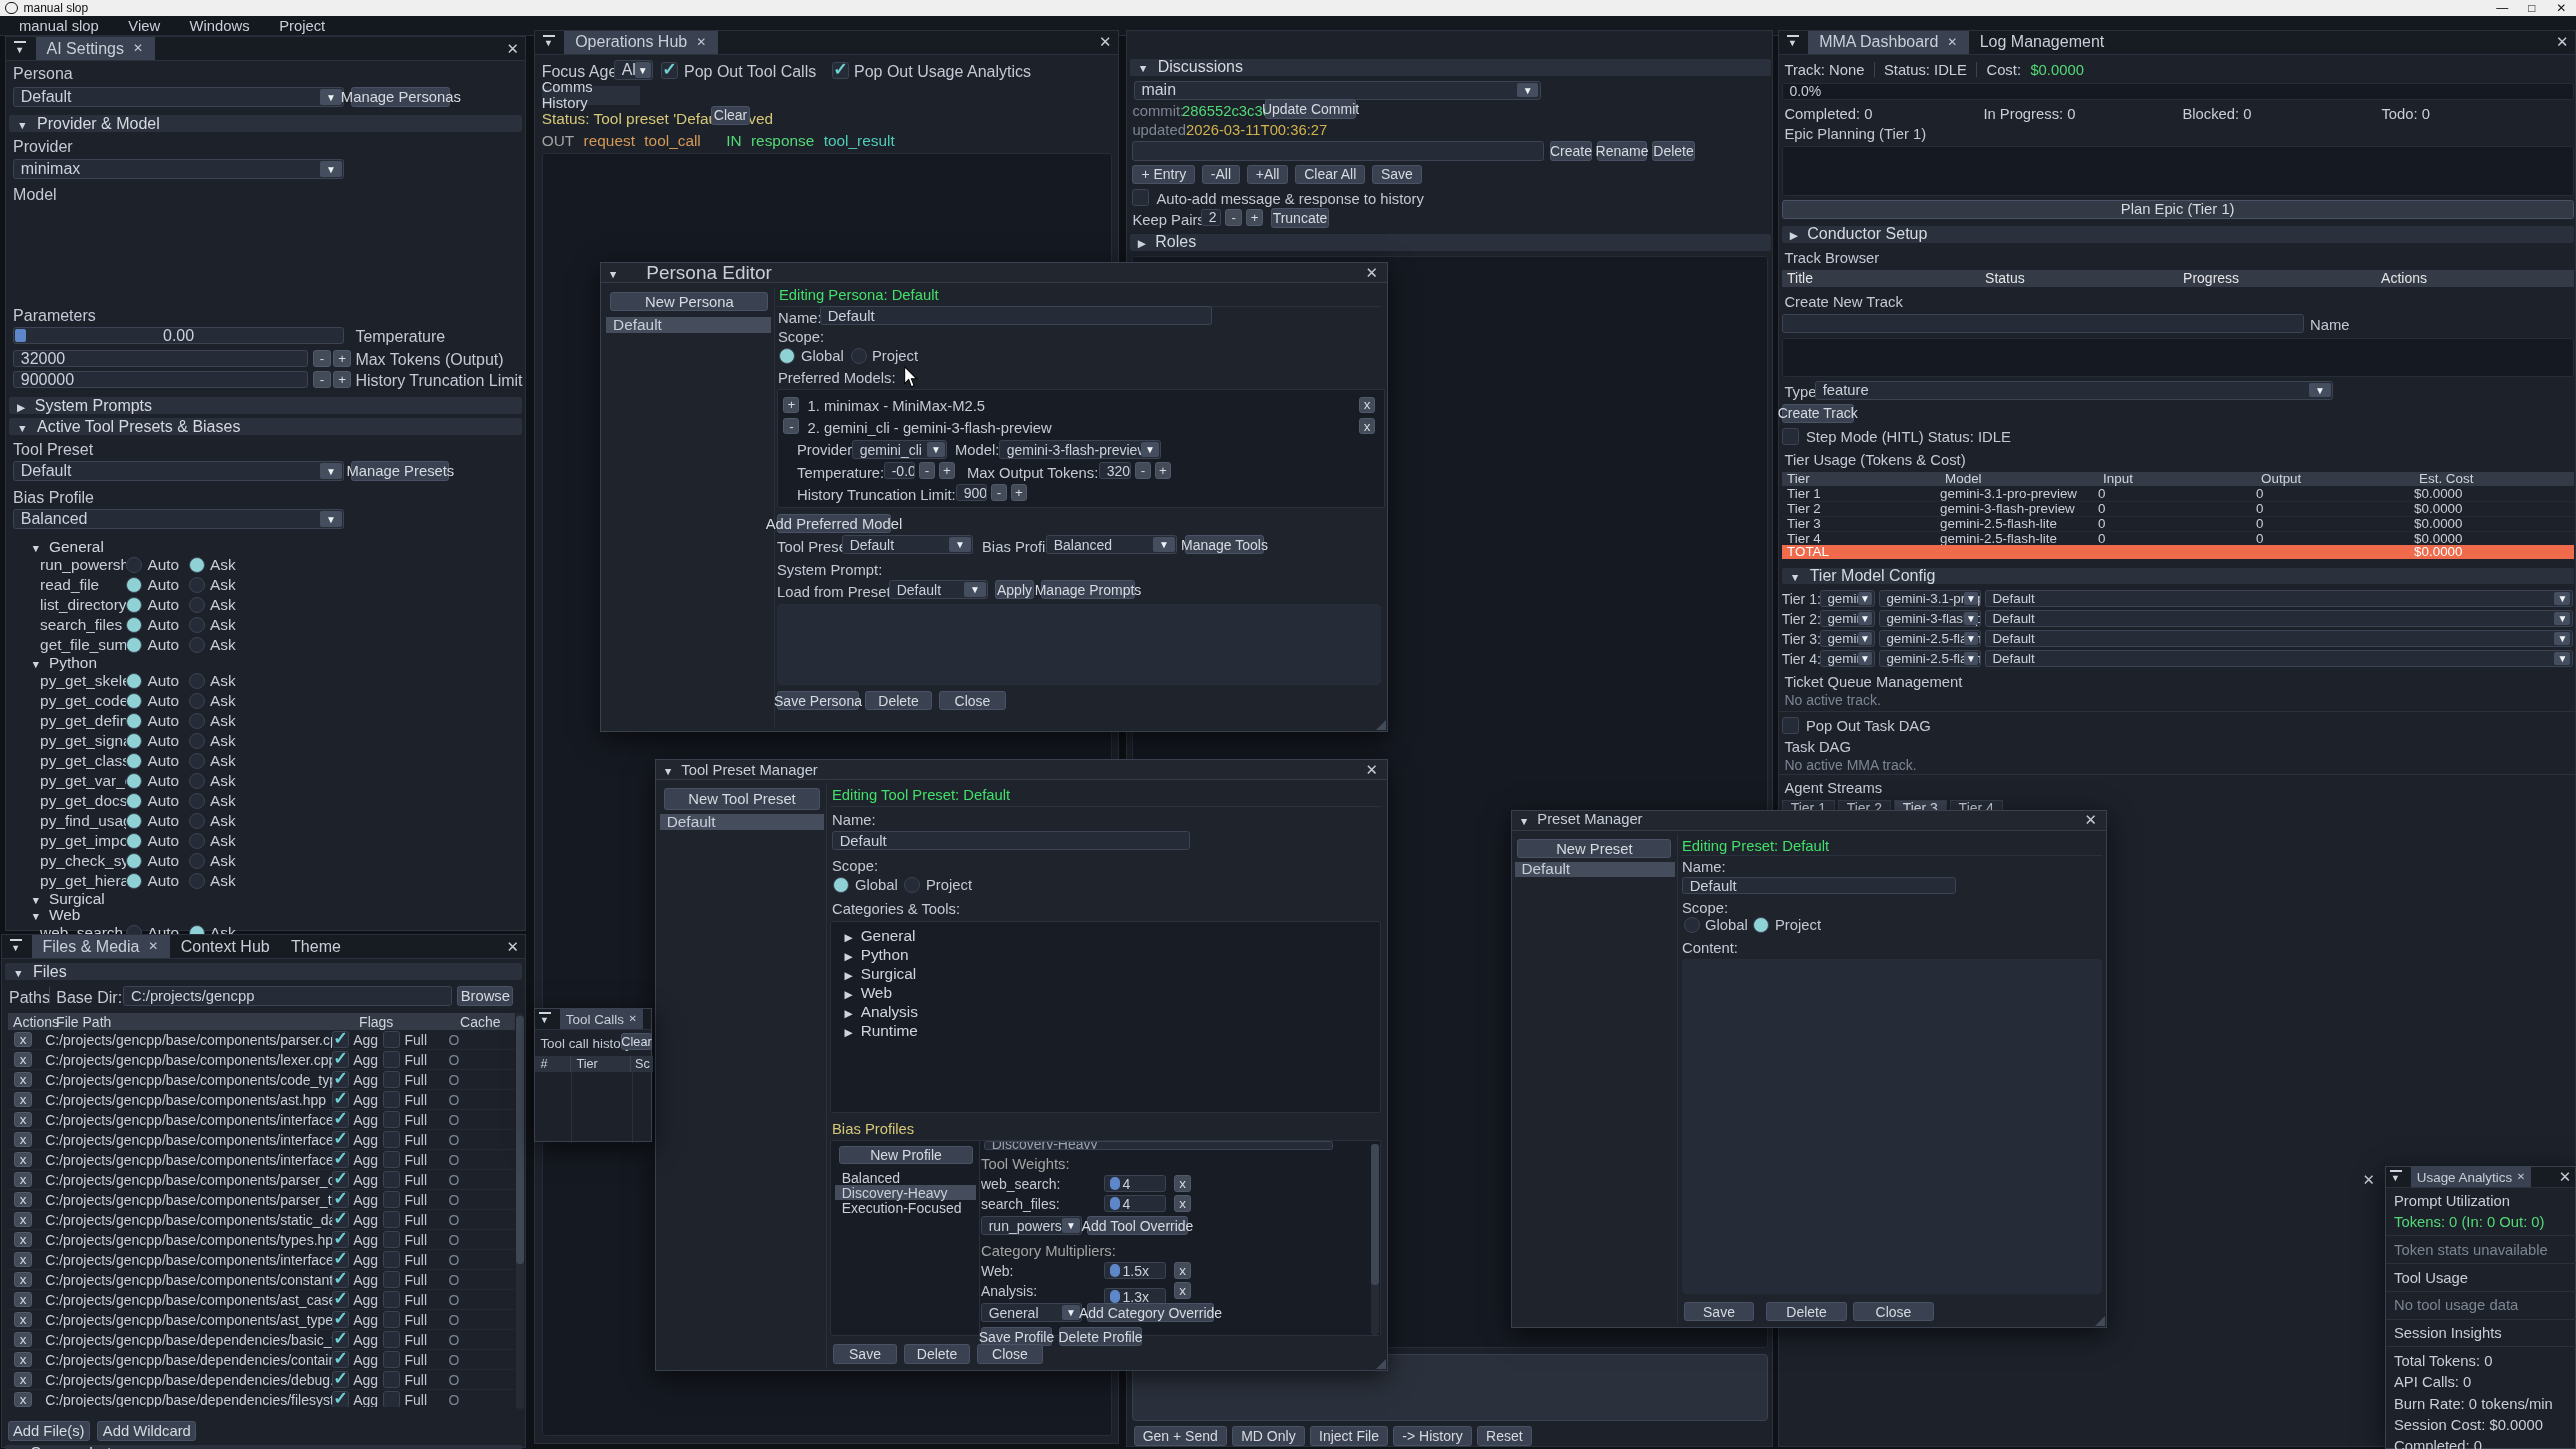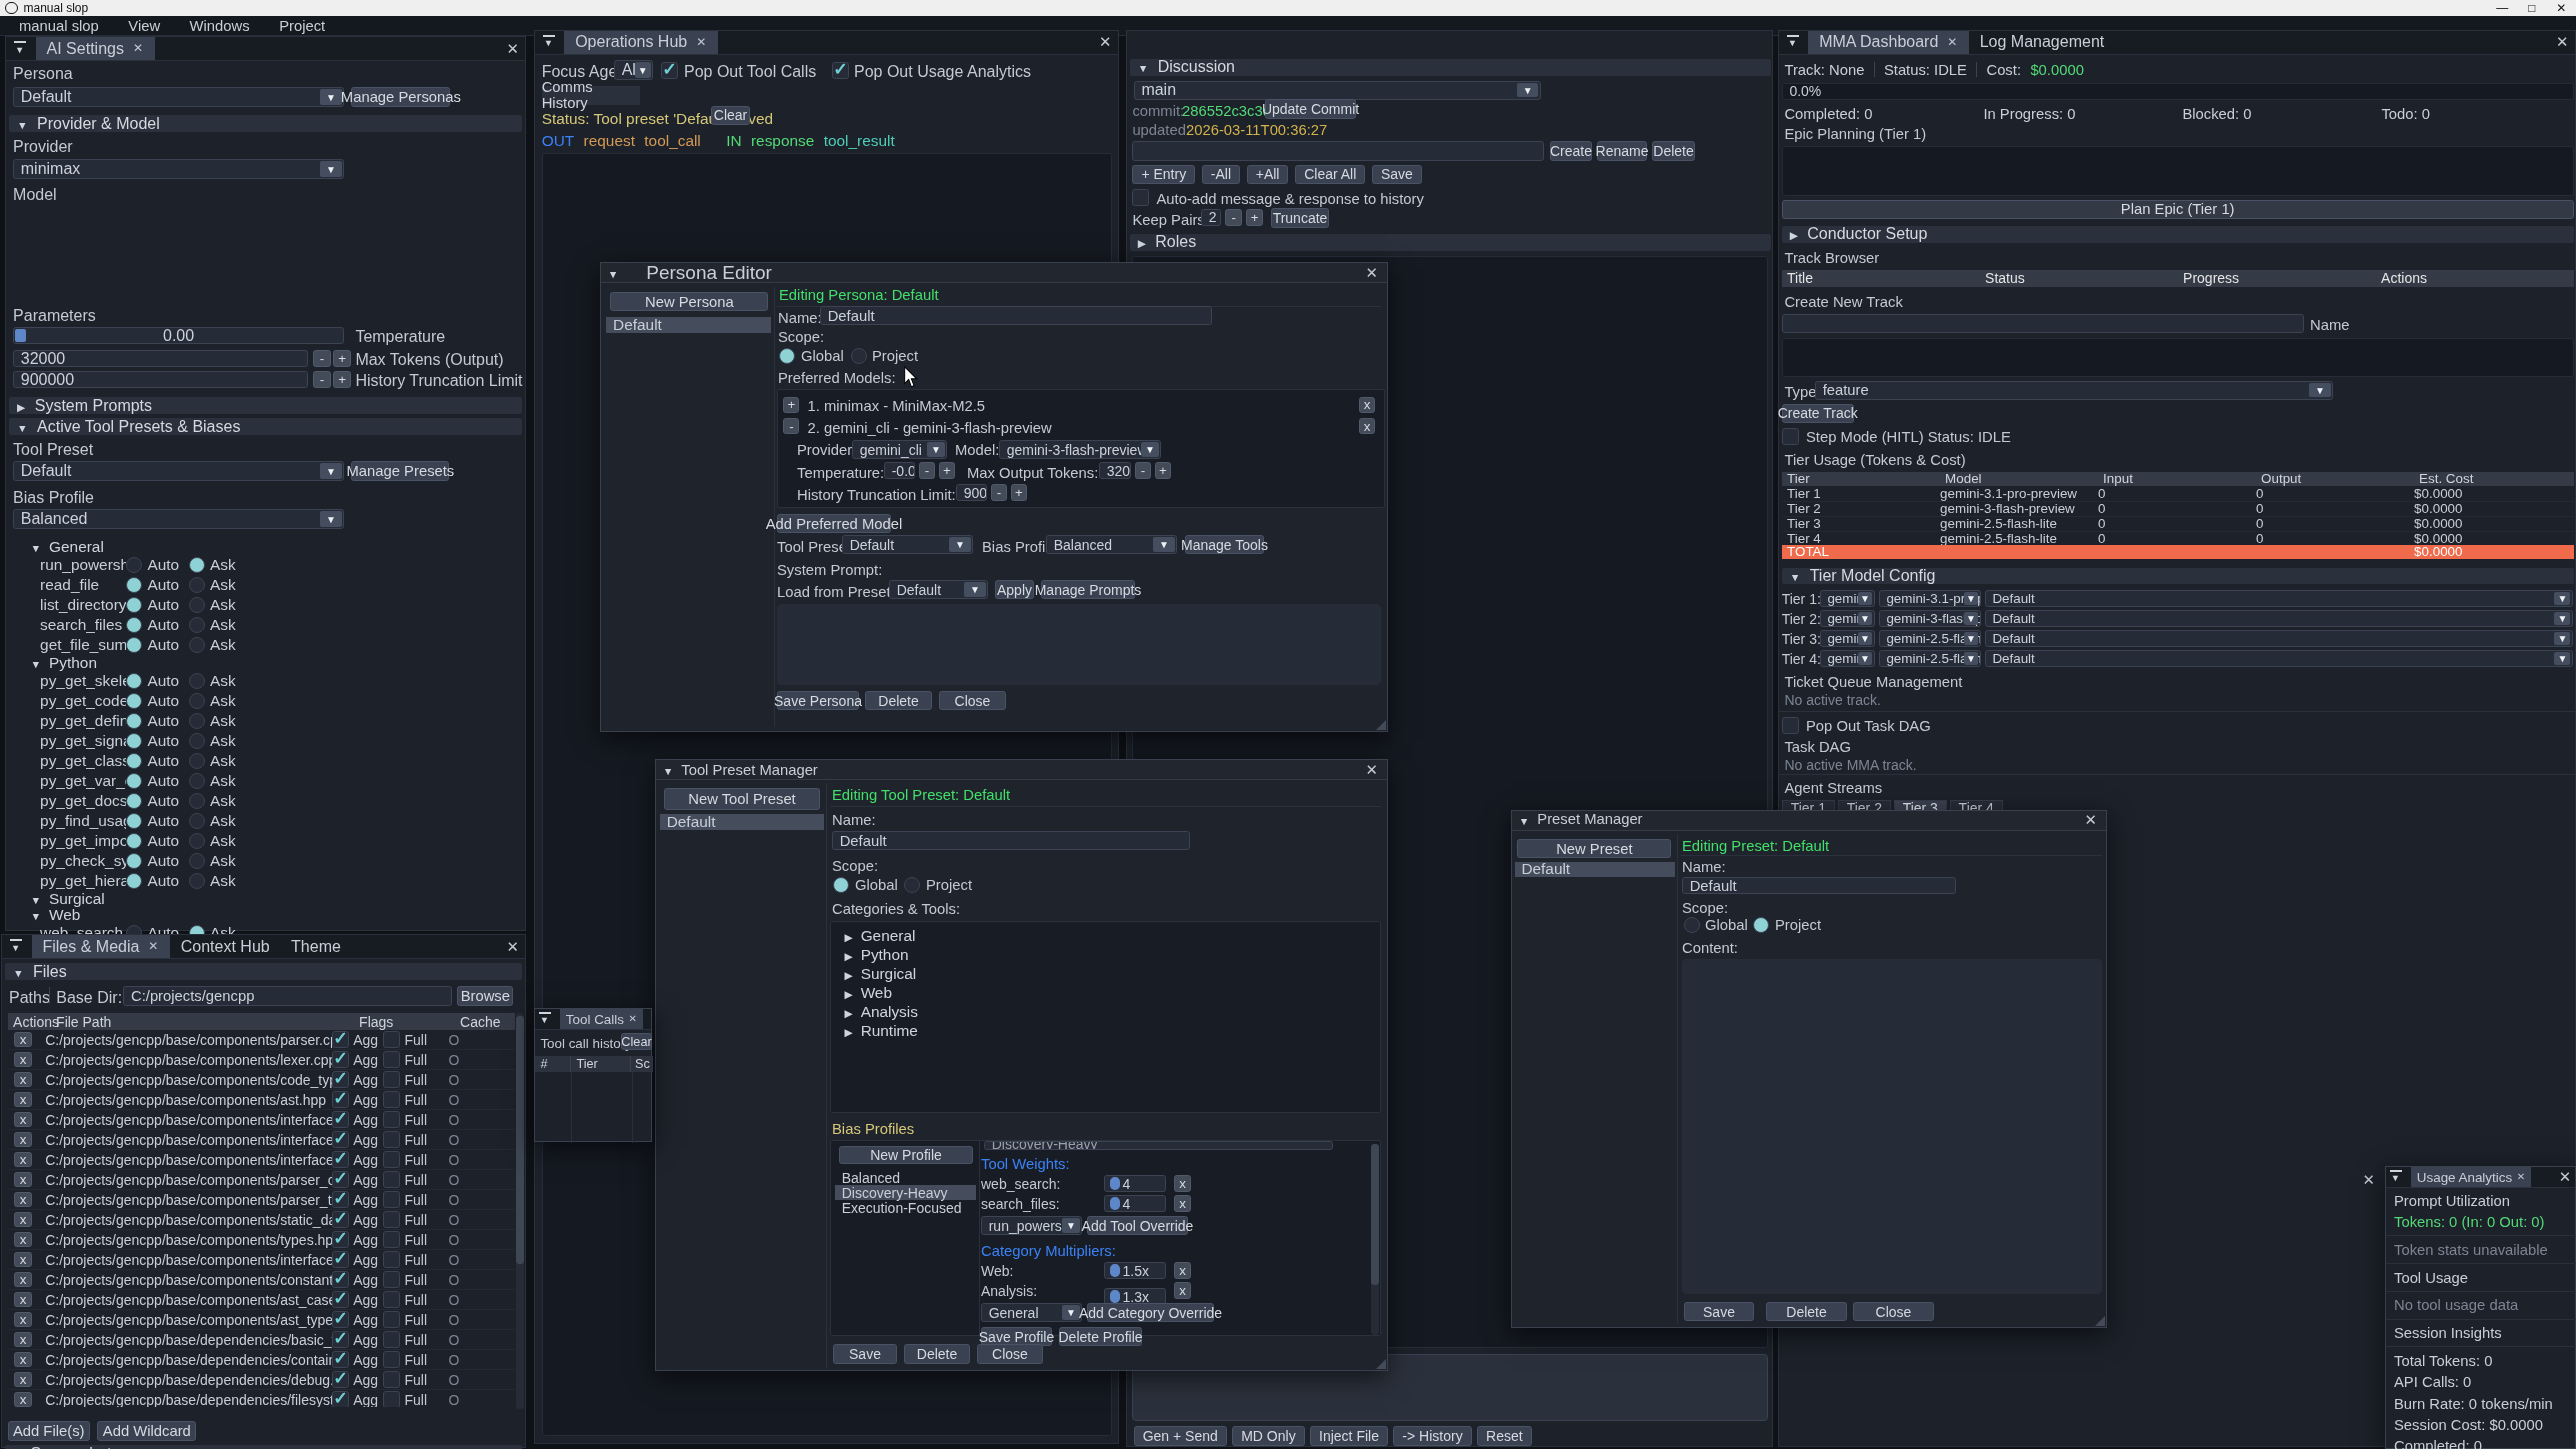--- a/index.html
+++ b/index.html
@@ -25,21 +25,21 @@
   .arr{position:absolute;right:1.3px;top:1.3px;bottom:1.3px;width:21.5px;background:#454e5e;border-radius:2px;display:flex;align-items:center;justify-content:center;}
   .arr::after{content:"▼";font-size:10px;color:#eef1f5;}
   .btn{position:absolute;background:#3a4251;border:0.7px solid #4a5366;border-radius:2.7px;color:#d6dae1;display:flex;align-items:center;justify-content:center;box-sizing:border-box;white-space:nowrap;padding:0 8px;}
   .sbtn{background:#434b59;border:0.7px solid #515a6b;border-radius:2.7px;color:#d6dae1;display:flex;align-items:center;justify-content:center;box-sizing:border-box;font-size:13.4px;}
   .chk{width:17px;height:17px;border-radius:2.7px;background:#262c37;border:0.7px solid #3c4453;display:inline-flex;align-items:center;justify-content:center;box-sizing:border-box;flex:none;}
   .chk.on::after{content:"✓";color:#6fd0d4;font-size:17.4px;font-weight:bold;margin-top:-2px;}
   .radio{width:16px;height:16px;border-radius:50%;background:#262c37;border:1.3px solid #3c4453;display:inline-block;box-sizing:border-box;flex:none;}
   .radio.on{background:#8ed2d6;}
   .inset{position:absolute;background:#151921;border:0.7px solid #262d38;border-radius:2.7px;box-sizing:border-box;}
   .green{color:#53d976;} .bgreen{color:#42e06a;} .yellow{color:#d6c878;} .ygold{color:#d2b24c;}
-  .blue{color:#3b82f6;text-align:center;} .orange{color:#d69a55;} .teal{color:#4ecdb7;}
+  .blue{color:#a3a3a3;text-align:center;} .orange{color:#d69a55;} .teal{color:#4ecdb7;}
   .sep{position:absolute;background:#2b313c;height:0.7px;}
   .list{position:absolute;background:#1a1f28;border:0.7px solid #2b313c;border-radius:2px;box-sizing:border-box;overflow:hidden;}
   .li{height:18px;display:flex;align-items:center;padding:0 6.7px;font-size:15.4px;color:#c9cfd8;white-space:nowrap;}
   .li.sel{background:#454d5c;}
   .trow{height:20px;display:flex;align-items:center;font-size:15.4px;}
   .trow .tname{width:86px;padding-left:27px;overflow:hidden;white-space:nowrap;flex:none;}
   .trow .rlbl{margin:0 9.4px 0 5.4px;}
   .thdr{height:16px;display:flex;align-items:center;gap:8px;padding-left:17.4px;color:#d0d5dd;font-size:15.4px;}
   .frow{height:19px;display:flex;align-items:center;border-bottom:0.7px solid #242a34;font-size:14px;}
   .frow .xb{width:17.4px;height:14.8px;margin-left:6.7px;flex:none;}
@@ -577,21 +577,21 @@
     <span class="green" style="margin-left:16px;">IN</span>
     <span class="green">response</span>
     <span class="teal">tool_result</span>
   </div>
   <div class="inset" style="left:6.7px;top:122px;width:570px;height:1283px;"></div>
 </div>
 
 <div class="panel" style="left:1126px;top:29.5px;width:647px;height:1417px;">
   <div class="bar" style="left:2.7px;top:28px;width:641px;height:17.4px;">
       <span class="cd"></span>
-      <span>Discussion</span>
+      <span>Discussions</span>
     </div>
   <div class="dd" style="left:6.7px;top:50px;width:407px;height:19px;">
       <span>main</span>
       <span class="arr"></span>
     </div>
   <span class="lbl dim" style="left:5.4px;top:72px;font-size:14.8px;">commit:</span>
   <span class="lbl green" style="left:55px;top:72px;font-size:14.8px;">286552c3c3d</span>
   <div class="btn" style="left:138px;top:68px;width:91px;height:20px;font-size:14px;">Update Commit</div>
   <span class="lbl dim" style="left:5.4px;top:91px;font-size:14.8px;">updated:</span>
   <span class="lbl ygold" style="left:59px;top:91px;font-size:14.8px;">2026-03-11T00:36:27</span>

